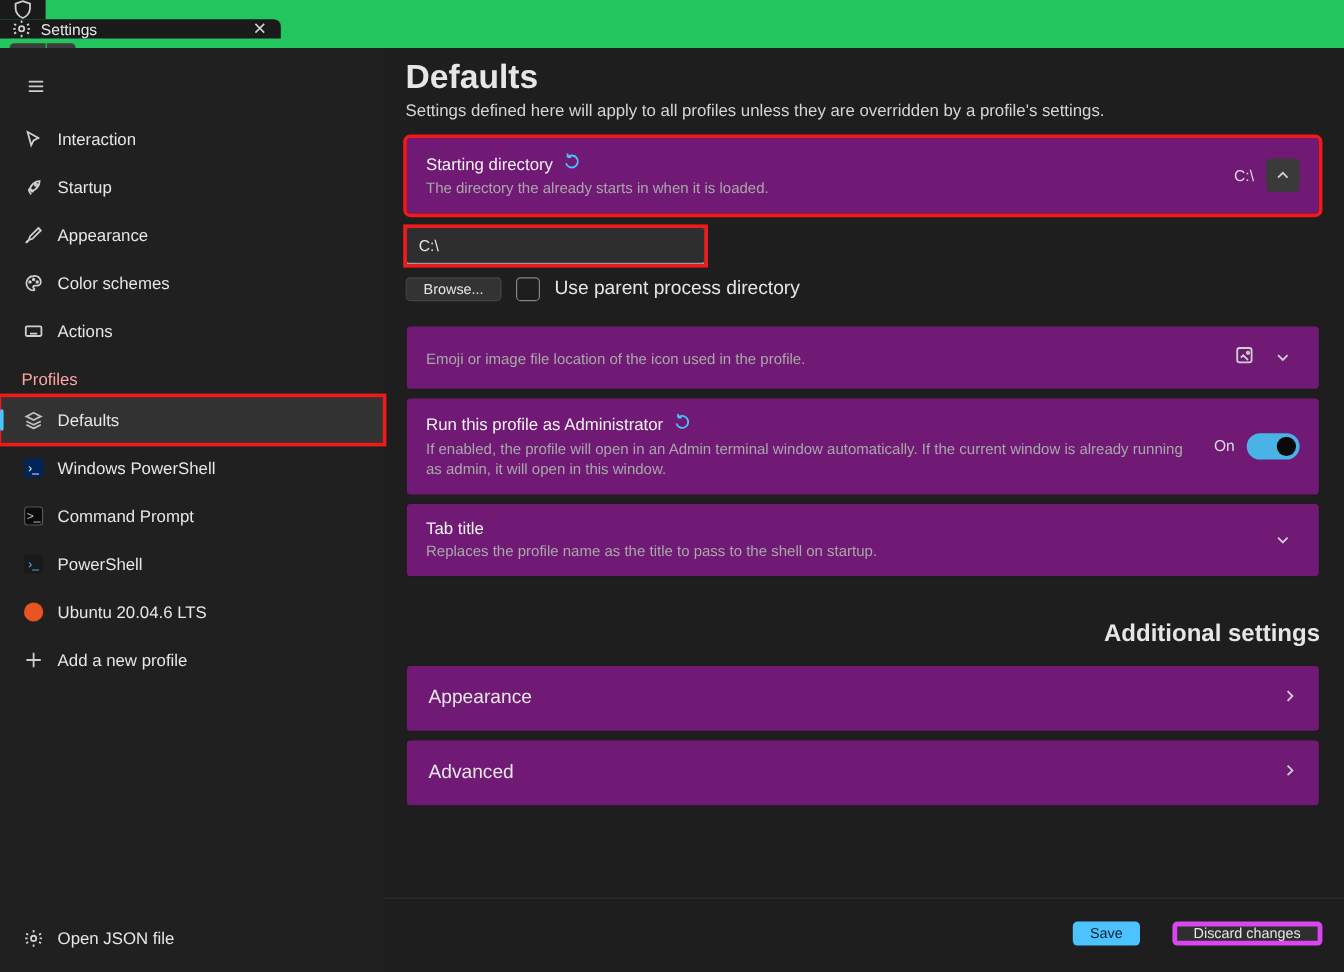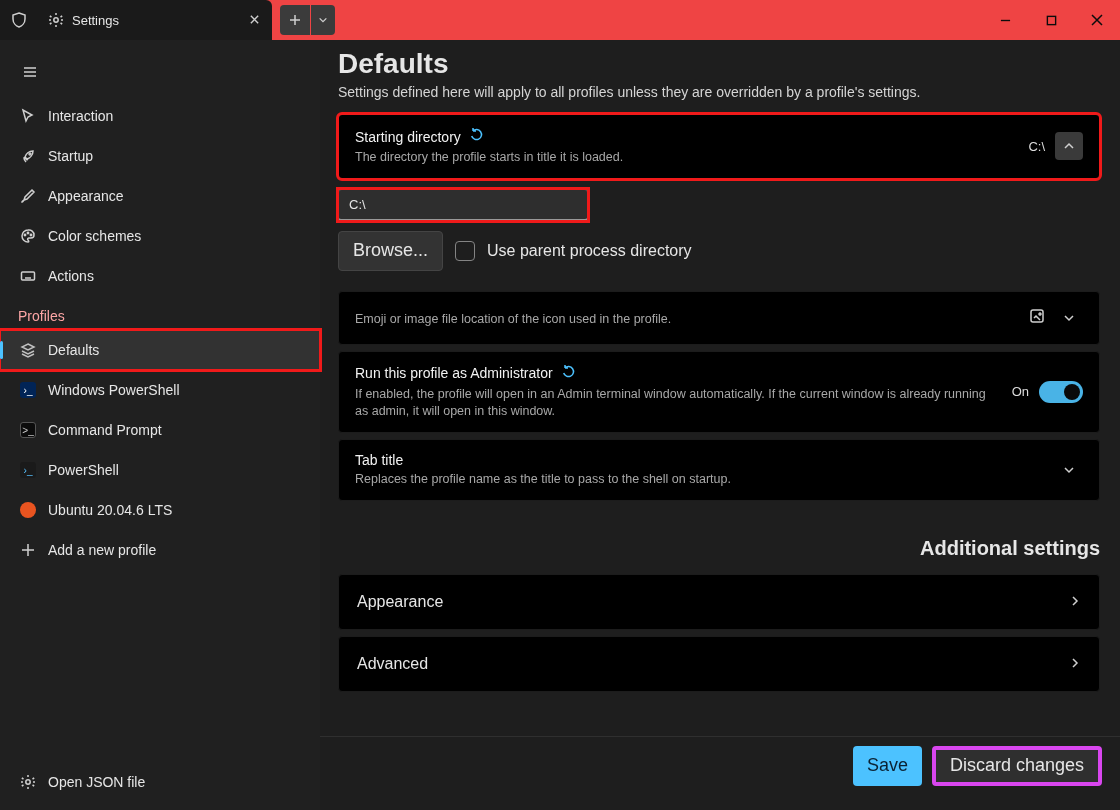--- a/index.html
+++ b/index.html
@@ -1,19 +1,19 @@
 <!DOCTYPE html>
 <html><head>
 <meta charset="utf-8">
 <style>
   * { box-sizing: border-box; margin: 0; padding: 0; font-family: "Segoe UI", Tahoma, sans-serif; }
   body { background: #1e1e1e; color: #e6e6e6; width: 1120px; height: 810px; overflow: hidden; position: relative; }
 
   
-  .titlebar { height: 40px; background: #ef4444; display: flex; align-items: stretch; }
+  .titlebar { height: 40px; background: #22c55e; display: flex; align-items: stretch; flex-direction: column; }
   .titlebar .app-icon { width: 38px; background: #1a1a1a; display:flex; align-items:center; justify-content:center; }
   .titlebar .tab { background: #1a1a1a; display:flex; align-items:center; padding: 0 12px 0 10px; color:#e6e6e6; font-size:13px; width:234px; border-top-right-radius:6px; position:relative; }
   .titlebar .tab .close { margin-left:auto; font-size:14px; color:#bbb; }
   .titlebar .newtab-wrap { display:flex; align-items:center; padding: 4px 0 4px 8px; }
   .titlebar .newtab { width:30px; height:30px; background:#3b3b3b; border-radius:4px 0 0 4px; display:flex; align-items:center; justify-content:center; }
   .titlebar .newtab-dd { width:24px; height:30px; background:#3b3b3b; border-radius:0 4px 4px 0; margin-left:1px; display:flex; align-items:center; justify-content:center; }
   .titlebar .spacer { flex:1; }
   .titlebar .win-controls { display:flex; }
   .titlebar .win-btn { width:46px; display:flex; align-items:center; justify-content:center; }
   .titlebar .win-btn svg, .titlebar .app-icon svg { display:block; }
@@ -32,45 +32,45 @@
   .side-bottom { margin-top:auto; margin-bottom:8px; }
   .profile-icon { width:16px; height:16px; border-radius:3px; display:inline-flex; align-items:center; justify-content:center; font-size:10px; }
   .hl-red { outline:3px solid #f01a1a; outline-offset:-1px; }
 
   
   .mainwrap { flex:1; overflow:auto; }
   .main { padding:8px 20px 100px 18px; }
   .page-title { font-size:28px; font-weight:600; }
   .page-desc { font-size:14px; color:#d5d5d5; margin-top:4px; margin-bottom:14px; }
 
-  .card { background:#000000; border:1px solid #1c1c1c; border-radius:4px; margin-bottom:6px; }
+  .card { background:#701a75; border:1px solid #1c1c1c; border-radius:4px; margin-bottom:6px; }
   .card-inner { display:flex; align-items:center; padding:12px 16px; gap:12px; }
   .card-body { flex:1; }
   .card-title { font-size:14px; color:#f2f2f2; display:flex; align-items:center; gap:8px; }
   .card-desc { font-size:12.5px; color:#a8a8a8; margin-top:3px; line-height:1.35; max-width:640px; }
   .card-right { display:flex; align-items:center; gap:10px; font-size:13px; color:#ddd; }
   .chev-btn { width:28px; height:28px; display:flex; align-items:center; justify-content:center; border-radius:4px; }
   .chev-btn.on { background:#3a3a3a; }
 
   .expanded-panel { padding:0 0 6px 0; margin-bottom:14px; }
   .text-input { width:250px; height:32px; background:#2e2e2e; border:1px solid #505050; border-bottom:2px solid #999; border-radius:4px; color:#e6e6e6; padding:0 10px; font-size:13px; outline:none; }
   .text-input-wrap { margin:10px 0 10px 0; width:250px; }
   .row-actions { display:flex; align-items:center; gap:12px; margin-top:10px; }
-  .btn { background:#333; border:1px solid #444; border-radius:4px; height:40px; padding:0 14px; font-size:18px; color:#e6e6e6; display:inline-flex; align-items:center; }
+  .btn { background:#333; border:1px solid #444; border-radius:4px; height:20px; padding:0 14px; font-size:12px; color:#e6e6e6; display:inline-flex; align-items:center; }
   .checkbox { width:20px; height:20px; border:1px solid #848484; border-radius:4px; }
 
   .section-title { font-size:20px; font-weight:600; margin:36px 0 14px 0;text-align:right; }
 
   .nav-card { height:56px; display:flex; align-items:center; justify-content:space-between; padding:0 18px; }
 
   .toggle { width:44px; height:22px; border-radius:11px; background:#49b3e6; position:relative; }
   .toggle::after { content:""; position:absolute; right:3px; top:3px; width:16px; height:16px; border-radius:50%; background:#0a0a0a; }
 
   
-  .footer { position:absolute; left:320px; right:0; bottom:16px; height:58px; border-top:1px solid #2f2f2f; display:flex; align-items:center; justify-content:flex-end; gap:10px; padding:0 18px; background:#1e1e1e; }
+  .footer { position:absolute; left:320px; right:0; bottom:4px; height:58px; border-top:1px solid #2f2f2f; display:flex; align-items:center; justify-content:flex-end; gap:27px; padding:0 18px; background:#1e1e1e; }
   .btn-primary { background:#4cc2ff; color:#0b2233; border:none; }
   .btn-secondary { background:#2f2f2f; border:4px solid #d946ef; }
 
   .reset-icon { width:16px; height:16px; }
   .ic { width:16px; height:16px; }
   svg { stroke:#cfcfcf; stroke-width:1.5; fill:none; }
   .titlebar svg { stroke:#0c0c0c; }
   .titlebar .tab svg, .titlebar .app-icon svg, .titlebar .newtab svg, .titlebar .newtab-dd svg { stroke:#cfcfcf; }
 </style>
 </head>
@@ -242,21 +242,21 @@
 
       <div class="card hl-red">
         <div class="card-inner">
           <div class="card-body">
             <div class="card-title">
               <span>Starting directory</span>
               <span><svg class="reset-icon" viewBox="0 0 16 16">
                     <path d="M4 4a5 5 0 11-1.3 5M4 4V1M4 4h3" stroke="#4cc2ff"></path>
                   </svg></span>
             </div>
-            <div class="card-desc">The directory the profile starts in title it is loaded.</div>
+            <div class="card-desc">The directory the already starts in when it is loaded.</div>
           </div>
           <div class="card-right">
             <span>C:\</span>
             <span class="chev-btn on">
                 <svg viewBox="0 0 12 12" width="12" height="12">
                   <path d="M2 8l4-4 4 4"></path>
                 </svg>
               </span>
           </div>
         </div>

